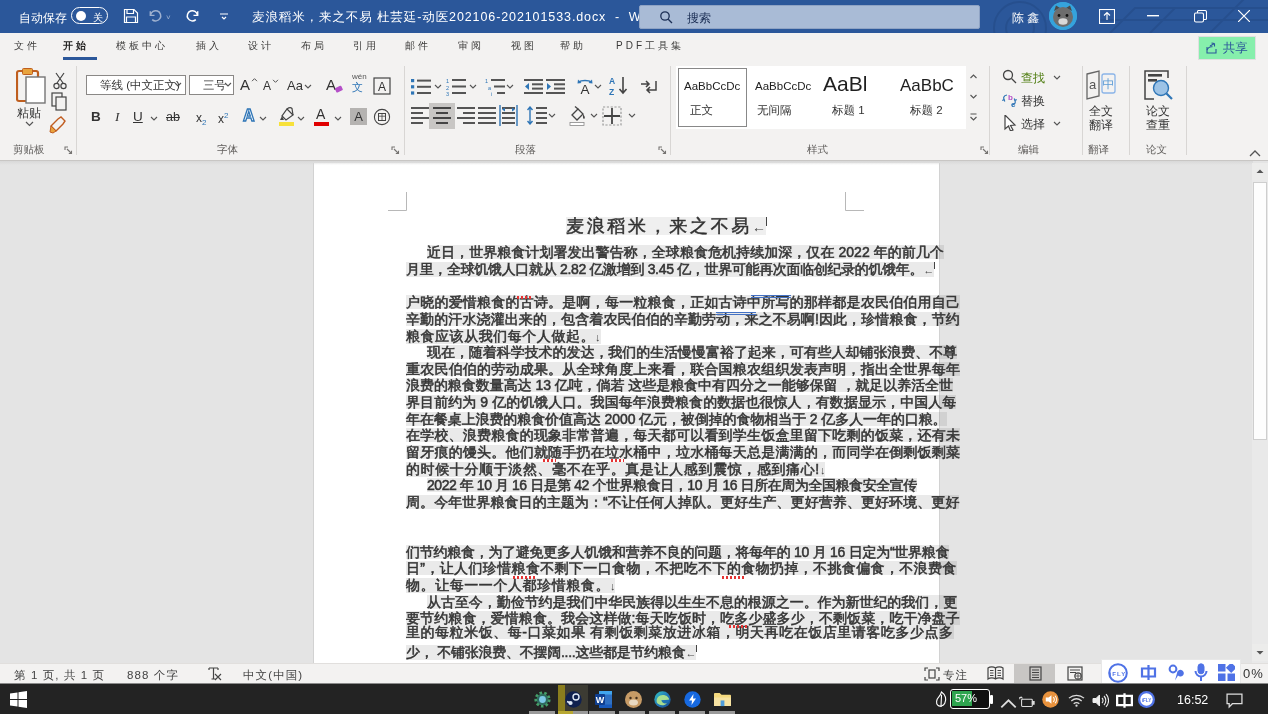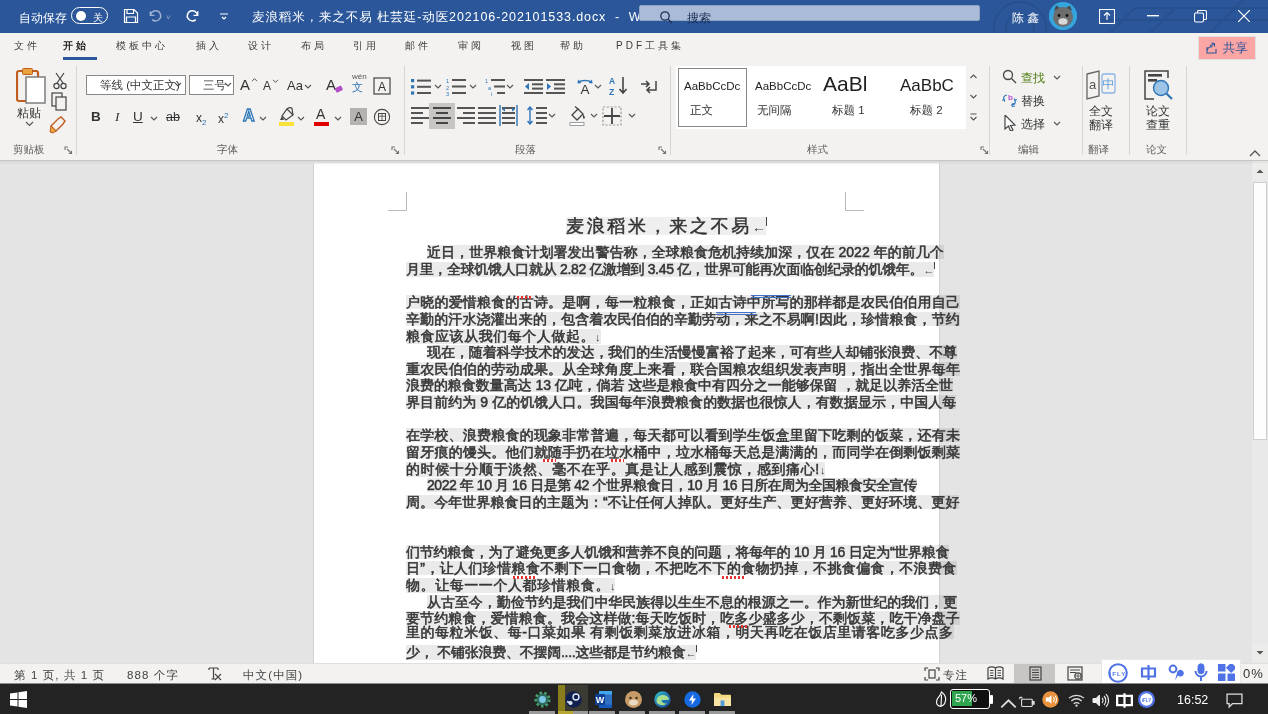--- a/index.html
+++ b/index.html
@@ -7,29 +7,29 @@
 .abs{position:absolute}
 
 #titlebar{position:absolute;left:0;top:0;width:1268px;height:33px;background:#2b579a;color:#fff;overflow:hidden}
 #titlebar .deco{position:absolute;opacity:.35}
 .tb-txt{position:absolute;font-size:12px;color:#fff;white-space:nowrap}
 #autosave{left:19px;top:10px}
 #toggle{position:absolute;left:71px;top:7px;width:37px;height:17px;border:1px solid #fff;border-radius:9px}
 #toggle .knob{position:absolute;left:4px;top:3px;width:10px;height:10px;border-radius:50%;background:#fff}
 #toggle .lab{position:absolute;left:21px;top:2.5px;font-size:10px;color:#fff}
 #doctitle{left:252px;top:9px;font-size:12.5px}
-#searchbox{position:absolute;left:639px;top:5px;width:341px;height:16px;background:#a9bbd6;border:1px solid #8fa3c4;border-radius:2px}
+#searchbox{position:absolute;left:639px;top:5px;width:341px;height:24px;background:#a9bbd6;border:1px solid #8fa3c4;border-radius:2px}
 #searchbox .stxt{position:absolute;left:47px;top:4px;font-size:12px;color:#1c2f55}
 #username{left:1012px;top:10px;font-size:12px}
 #avatar{position:absolute;left:1049px;top:2px;width:28px;height:28px;border-radius:50%;background:#3aa7e0;overflow:hidden}
 
 #tabrow{position:absolute;left:0;top:33px;width:1268px;height:27px;background:#f3f2f1}
 .tab{position:absolute;top:0;height:27px;font-size:10px;color:#3b3a39;line-height:26px;white-space:nowrap;letter-spacing:3px}
 .tab.sel{font-weight:bold;color:#252423;border-bottom:3px solid #2b579a;padding-right:8px}
-#sharebtn{position:absolute;right:12px;top:3px;width:58px;height:24px;background:#fca5a5;border:1px solid #e0e0e0;color:#2b579a;font-size:12.5px;line-height:23px;text-align:center}
+#sharebtn{position:absolute;right:12px;top:3px;width:58px;height:24px;background:#86efac;border:1px solid #e0e0e0;color:#2b579a;font-size:12.5px;line-height:23px;text-align:center}
 
 #ribbon{position:absolute;left:0;top:60px;width:1268px;height:101px;background:#f3f2f1;border-bottom:1px solid #c8c6c4}
 .gsep{position:absolute;top:6px;width:1px;height:89px;background:#d8d6d4}
 .glabel{position:absolute;top:83px;font-size:10.5px;color:#605e5c;white-space:nowrap}
 .glaunch{position:absolute;top:86px;width:9px;height:9px}
 .ric{position:absolute}
 .combo{position:absolute;background:#fff;border:1px solid #8a8886;font-size:11.5px;color:#333;line-height:18px;padding-left:13px;white-space:nowrap}
 
 #docarea{position:absolute;left:0;top:161px;width:1253px;height:502px;background:#e4e4e4;overflow:hidden}
 #page{position:absolute;left:313px;top:2px;width:627px;height:520px;background:#fff;border-left:1px solid #d2d2d2;border-right:1px solid #d2d2d2}
@@ -510,20 +510,21 @@
 <div id="dtitle" style="left:566px;top:56px;letter-spacing:2.67px">麦浪稻米，来之不易<span class="mk2">←<i class="rv2"></i></span></div>
 <div class="dline" style="left:427px;top:84.4px;letter-spacing:0.05px">近日，世界粮食计划署发出警告称，全球粮食危机持续加深，仅在 2022 年的前几个</div>
 <div class="dline" style="left:406px;top:101.0px;letter-spacing:-0.33px">月里，全球饥饿人口就从 2.82 亿激增到 3.45 亿，世界可能再次面临创纪录的饥饿年。<span class="mk">←<i class="rv"></i></span></div>
 <div class="dline" style="left:406px;top:134.3px;letter-spacing:0.21px">户晓的爱惜粮食的古诗。是啊，每一粒粮食，正如古诗中所写的那样都是农民伯伯用自己</div>
 <div class="dline" style="left:406px;top:150.9px;letter-spacing:0.10px">辛勤的汗水浇灌出来的，包含着农民伯伯的辛勤劳动，来之不易啊!因此，珍惜粮食，节约</div>
 <div class="dline" style="left:406px;top:167.6px;letter-spacing:0.54px">粮食应该从我们每个人做起。<span class="mk">↓</span></div>
 <div class="dline" style="left:406px;top:200.8px;letter-spacing:0.21px">重农民伯伯的劳动成果。从全球角度上来看，联合国粮农组织发表声明，指出全世界每年</div>
 <div class="dline" style="left:427px;top:184.2px;letter-spacing:-0.05px">现在，随着科学技术的发达，我们的生活慢慢富裕了起来，可有些人却铺张浪费、不尊</div>
 <div class="dline" style="left:406px;top:217.4px;letter-spacing:-0.05px">浪费的粮食数量高达 13 亿吨，倘若 这些是粮食中有四分之一能够保留 ，就足以养活全世</div>
 <div class="dline" style="left:406px;top:234.1px;letter-spacing:0.07px">界目前约为 9 亿的饥饿人口。我国每年浪费粮食的数据也很惊人，有数据显示，中国人每</div>
+<div class="dline" style="left:406px;top:250.7px;letter-spacing:-0.09px">年在餐桌上浪费的粮食价值高达 2000 亿元，被倒掉的食物相当于 2 亿多人一年的口粮。</div>
 <div class="dline" style="left:406px;top:267.3px;letter-spacing:0.21px">在学校、浪费粮食的现象非常普遍，每天都可以看到学生饭盒里留下吃剩的饭菜，还有未</div>
 <div class="dline" style="left:406px;top:284.0px;letter-spacing:0.21px">留牙痕的馒头。他们就随手扔在垃水桶中，垃水桶每天总是满满的，而同学在倒剩饭剩菜</div>
 <div class="dline" style="left:406px;top:300.6px;letter-spacing:0.62px">的时候十分顺于淡然、毫不在乎。真是让人感到震惊，感到痛心!<span class="mk">↓</span></div>
 <div class="dline" style="left:427px;top:317.2px;letter-spacing:-0.44px">2022 年 10 月 16 日是第 42 个世界粮食日，10 月 16 日所在周为全国粮食安全宣传</div>
 <div class="dline" style="left:406px;top:333.9px;letter-spacing:0.07px">周。今年世界粮食日的主题为：“不让任何人掉队。更好生产、更好营养、更好环境、更好</div>
 <div class="dline" style="left:406px;top:383.7px;letter-spacing:-0.27px">们节约粮食，为了避免更多人饥饿和营养不良的问题，将每年的 10 月 16 日定为“世界粮食</div>
 <div class="dline" style="left:406px;top:400.4px;letter-spacing:0.36px">日”，让人们珍惜粮食不剩下一口食物，不把吃不下的食物扔掉，不挑食偏食，不浪费食</div>
 <div class="dline" style="left:406px;top:417.0px;letter-spacing:0.57px">物。让每一一个人都珍惜粮食。<span class="mk">↓</span></div>
 <div class="dline" style="left:427px;top:433.6px;letter-spacing:-0.05px">从古至今，勤俭节约是我们中华民族得以生生不息的根源之一。作为新世纪的我们，更</div>
 <div class="dline" style="left:406px;top:450.3px;letter-spacing:0.10px">要节约粮食，爱惜粮食。我会这样做:每天吃饭时，吃多少盛多少，不剩饭菜，吃干净盘子</div>

